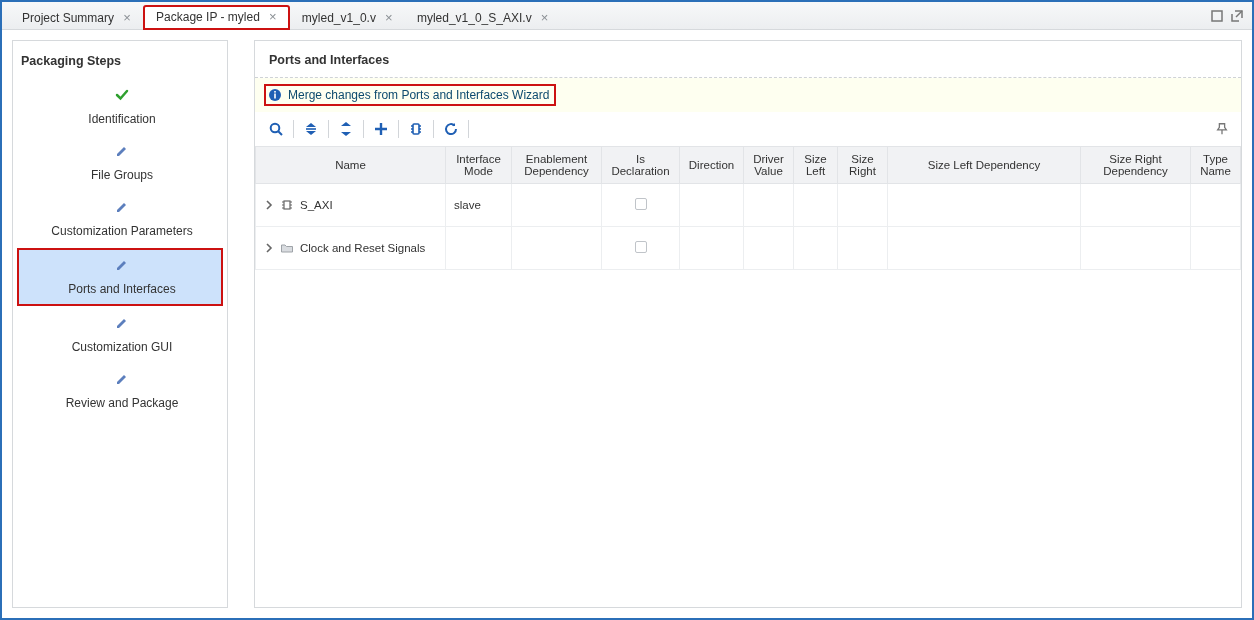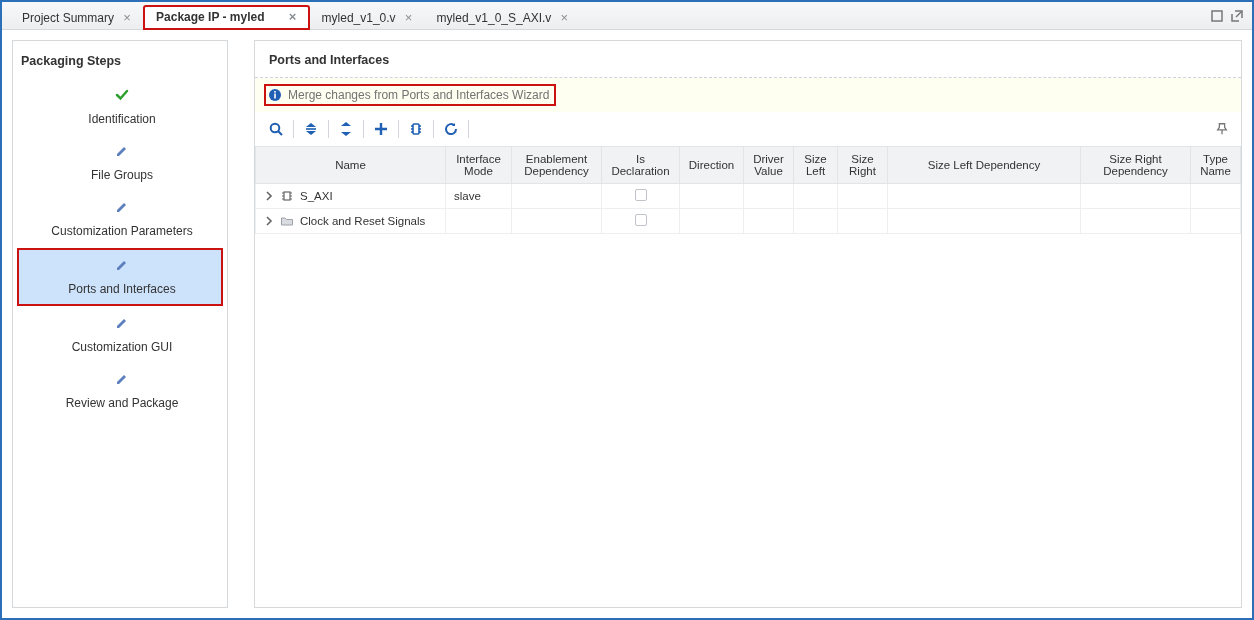--- a/index.html
+++ b/index.html
@@ -4,21 +4,21 @@
 <style>
   * { box-sizing: border-box; font-family: Arial, Helvetica, sans-serif; }
   html, body { margin: 0; padding: 0; }
   body { background: #fff; border: 2px solid #2b6fb8; width: 1254px; height: 620px; position: relative; color: #333; font-size: 12px; }
 
   
   .tabbar { display: flex; align-items: center; height: 28px; background: linear-gradient(#f7f8f9, #eceef0); border-bottom: 1px solid #d6d9dc; padding-left: 8px; }
   .tab { display: flex; align-items: center; height: 25px; padding: 0 8px 0 11px; margin-top: 3px; border: 1px solid transparent; border-bottom: none; border-top-left-radius: 3px; border-top-right-radius: 3px; color: #333; }
   .tab .lbl { padding-right: 6px; }
   .tab .close { width: 14px; height: 14px; line-height: 14px; text-align: center; font-size: 13px; color: #8a8f94; border-radius: 2px; cursor: pointer; }
-  .tab.highlight { border: 2px solid #cc1111; background: #fff; font-weight: bold; gap: 15px; }
+  .tab.highlight { border: 2px solid #cc1111; background: #fff; font-weight: normal; }
   .tabbar .spacer { flex: 1; }
   .tabicons { display: flex; align-items: center; padding-right: 8px; gap: 6px; }
   .tabicons .ic { width: 14px; height: 14px; color: #777; cursor: pointer; }
 
   
   .content { display: flex; align-items: stretch; height: calc(620px - 4px - 28px); padding: 10px; gap: 26px; }
   .panel { border: 1px solid #d6d9dc; background: #fff; }
   .sidebar { width: 216px; padding: 10px 2px 10px 2px; }
   .sidebar h3 { margin: 3px 6px 12px 6px; font-size: 12.5px; font-weight: bold; }
   .step { display: flex; align-items: center; gap: 10px; padding: 8px 6px 8px 10px; margin: 2px 2px; cursor: pointer; flex-direction: column; }
@@ -26,32 +26,32 @@
   .step.highlight { border: 2px solid #cc1111; }
   .ic-step { width: 14px; height: 14px; display: inline-flex; align-items: center; justify-content: center; }
   .ic-check svg { stroke: #2fa02f; }
   .ic-edit svg { fill: #5c7fbd; }
 
   .main { flex: 1; display: flex; flex-direction: column; }
   .main h3 { margin: 0; font-size: 12.5px; font-weight: bold; padding: 12px 14px 10px 14px; }
   .divider-dashed { border-top: 1px dashed #cfd2d6; height: 0; }
   .notice { background: #fefff0; border: 1px solid #fefff0; padding: 5px 8px 5px 8px; margin: 0 0 0 0; }
   .notice-inner { display: inline-flex; align-items: center; gap: 6px; border: 2px solid #cc1111; padding: 2px 5px 2px 2px; }
-  .notice a { color: #737373; text-decoration: none; cursor: pointer; }
+  .notice a { color: #0c4a6e; text-decoration: none; cursor: pointer; }
   .notice .info-ic { width: 14px; height: 14px; }
 
   .toolbar { display: flex; align-items: center; padding: 4px 8px; }
   .tbtn { width: 26px; height: 26px; display: inline-flex; align-items: center; justify-content: center; color: #1f5fb4; cursor: pointer; border-radius: 2px; }
   .tsep { width: 1px; height: 18px; background: #d2d5d9; margin: 0 4px; }
   .toolbar .spacer { flex: 1; }
   .pin { width: 22px; height: 22px; display: inline-flex; align-items: center; justify-content: center; color: #777; }
 
   .grid { width: 100%; border-collapse: collapse; }
   .grid th { background: #f1f2f4; color: #333; font-weight: normal; text-align: center; border: 1px solid #e2e4e7; padding: 6px 8px; font-size: 11.5px; }
-  .grid td { border: 1px solid #eceef0; padding: 5px 8px; height: 22px; font-size: 11.5px; }
+  .grid td { border: 1px solid #eceef0; padding: 14px 8px; height: 22px; font-size: 11.5px; }
   .grid td.center { text-align: center; }
   .expander { display: inline-flex; align-items: center; gap: 6px; }
   .chev { width: 10px; height: 10px; display: inline-block; }
   .rowico { width: 14px; height: 14px; display: inline-flex; align-items: center; justify-content: center; color: #8a8f94; }
   .checkbox { width: 12px; height: 12px; border: 1px solid #c0c4c9; border-radius: 2px; display: inline-block; background: #fff; }
 </style>
 </head>
 <body>
 
 <div class="tabbar">

